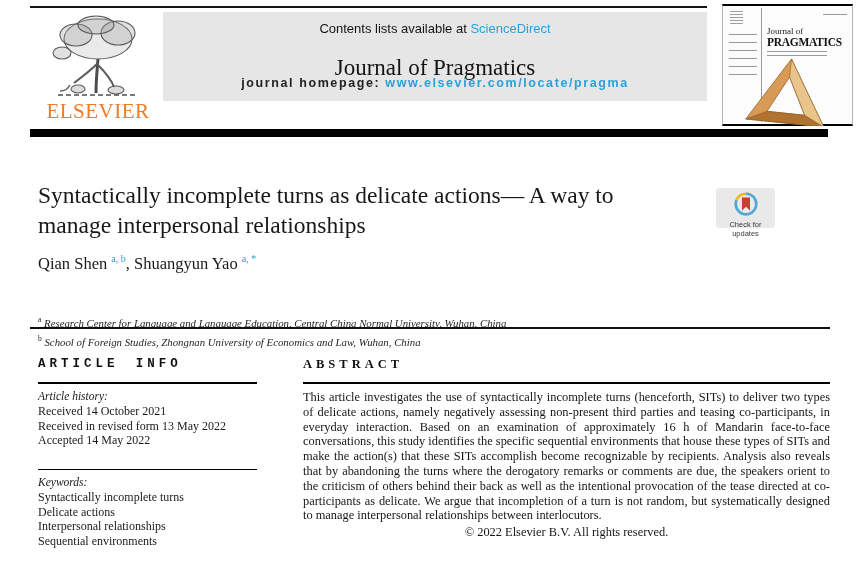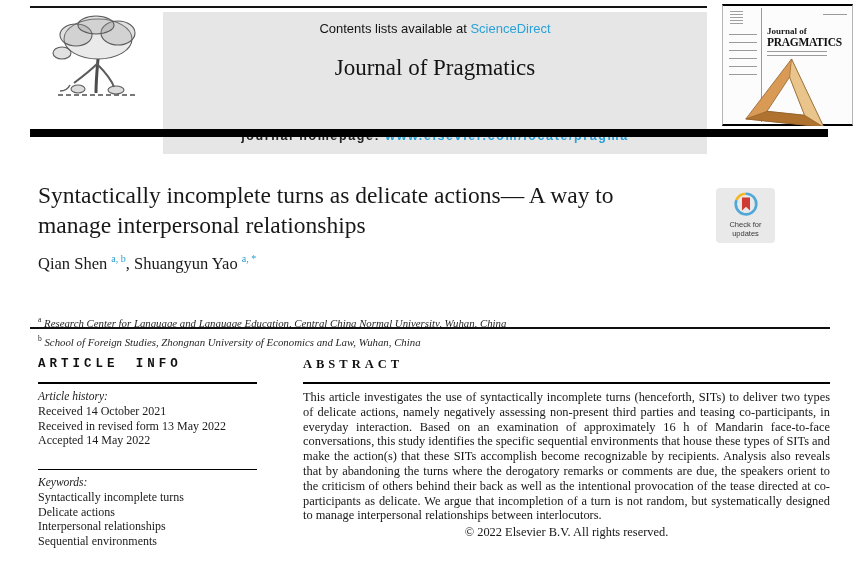--- a/index.html
+++ b/index.html
@@ -5,49 +5,49 @@
   * { margin:0; padding:0; box-sizing:border-box; }
   html,body { width:860px; height:584px; background:#fff; font-family:"Liberation Serif", serif; color:#1a1a1a; overflow:hidden; }
   .abs { position:absolute; }
 
   
   #rule-top { left:30px; top:6px; width:677px; height:2px; background:#141414; }
   #logo-block { left:34px; top:11px; width:128px; text-align:center; }
   #logo-block svg { display:block; margin:0 auto; }
   #elsevier-word { font-size:21px; color:#ee7c26; letter-spacing:0.5px; margin-top:-2px; }
 
-  #header-gray { left:163px; top:12px; width:544px; height:142px; background:#e6e6e6; }
+  #header-gray { left:163px; top:12px; width:544px; height:89px; background:#e6e6e6; }
   #contents-line { position:absolute; top:9px; width:100%; text-align:center;
     font-family:"Liberation Sans", sans-serif; font-size:13px; color:#141414; }
   #contents-line .link { color:#2aa1d8; }
   #journal-title { position:absolute; top:43px; width:100%; text-align:center; font-size:23px; color:#141414; }
   #homepage-line { position:absolute; bottom:11px; width:100%; text-align:center;
     font-family:"Liberation Sans", sans-serif; font-size:12.5px; letter-spacing:1.6px; color:#222; font-weight:bold;}
   #homepage-line .link { color:#2aa1d8; font-weight:bold; }
 
   
   #cover { left:722px; top:4px; width:131px; height:122px; background:#fcfcfc;
     border-top:2px solid #000; border-bottom:2px solid #000; border-left:1px solid #b5b5b5; border-right:1px solid #b5b5b5; }
   #cover-minilogo { position:absolute; left:7px; top:5px; width:13px; height:15px;
     background:repeating-linear-gradient(to bottom,#8f8f8f 0 1px,transparent 1px 3px); opacity:.85; }
   #cover-vline { position:absolute; left:38px; top:2px; bottom:2px; width:1px; background:#9a9a9a; }
   #cover-issn { position:absolute; right:5px; top:8px; width:24px; height:1px; background:#9a9a9a; }
   #cover-lefttext { position:absolute; left:6px; top:28px; width:28px; height:42px;
     background:repeating-linear-gradient(to bottom,#9a9a9a 0 1px,transparent 1px 8px); }
-  #cover-journal-of { position:absolute; left:44px; top:20px; font-size:9px; font-weight:bold; color:#1d1d1d; }
+  #cover-journal-of { position:absolute; left:44px; top:20px; font-size:9px; font-weight:normal; color:#1d1d1d; }
   #cover-pragmatics { position:absolute; left:44px; top:30px; font-size:11.5px; font-weight:bold; letter-spacing:-0.3px; color:#111; }
   #cover-subline { position:absolute; left:44px; top:45px; width:60px; height:7px;
     background:repeating-linear-gradient(to bottom,#9a9a9a 0 1px,transparent 1px 4px); }
   #cover-art { position:absolute; left:3px; top:50px; }
 
   #bar-thick { left:30px; top:129px; width:798px; height:8px; background:#000; }
 
   
   #title { left:38px; top:180px; width:648px; font-size:23.5px; line-height:30px; color:#181818; }
-  #check-badge { left:716px; top:188px; width:59px; height:55px; background:#e9e9e9; border-radius:4px; text-align:center; }
+  #check-badge { left:716px; top:188px; width:59px; height:40px; background:#e9e9e9; border-radius:4px; text-align:center; }
   #check-badge svg { margin-top:3px; }
   .badge-text { font-family:"Liberation Sans", sans-serif; font-size:7.5px; line-height:8.5px; color:#3a3a3a; }
 
   #authors { left:38px; top:253px; font-size:16.5px; color:#1a1a1a; }
   sup.auth { font-size:10px; color:#2f9dd0; }
   #affils { left:38px; top:288px; font-size:10.8px; line-height:15px; color:#1f1f1f;margin-top:24px; }
   #affils .aff-text { font-style:italic; }
   sup.aff { font-size:7.5px; }
 
   #rule-mid { left:30px; top:327px; width:800px; height:2px; background:#101010; }
@@ -84,20 +84,21 @@
       <ellipse cx="14" cy="42" rx="9" ry="6" fill="#9a9a9a" fill-opacity="0.3"></ellipse>
       <path d="M50,48 C49,60 48,70 48,82" stroke-width="3" stroke="#4d4d4d"></path>
       <path d="M50,52 C42,60 34,66 26,72" stroke-width="2"></path>
       <path d="M50,54 C58,62 63,68 66,76" stroke-width="2"></path>
       <path d="M22,74 C20,78 16,80 12,80" stroke-width="1.5"></path>
       <path d="M10,84 L90,84" stroke="#4d4d4d" stroke-width="1.5" stroke-dasharray="5,3"></path>
       <ellipse cx="30" cy="78" rx="7" ry="4" fill="#9a9a9a" fill-opacity="0.35"></ellipse>
       <ellipse cx="68" cy="79" rx="8" ry="4" fill="#9a9a9a" fill-opacity="0.35"></ellipse>
     </g>
   </svg>
+  <div id="elsevier-word">ELSEVIER</div>
 </div>
 
 <div class="abs" id="header-gray">
   <div id="contents-line">
     <span>Contents lists available at </span><span class="link">ScienceDirect</span>
   </div>
   <div id="journal-title">Journal of Pragmatics</div>
   <div id="homepage-line">
     <span>journal homepage: </span><span class="link">www.elsevier.com/locate/pragma</span>
   </div>

